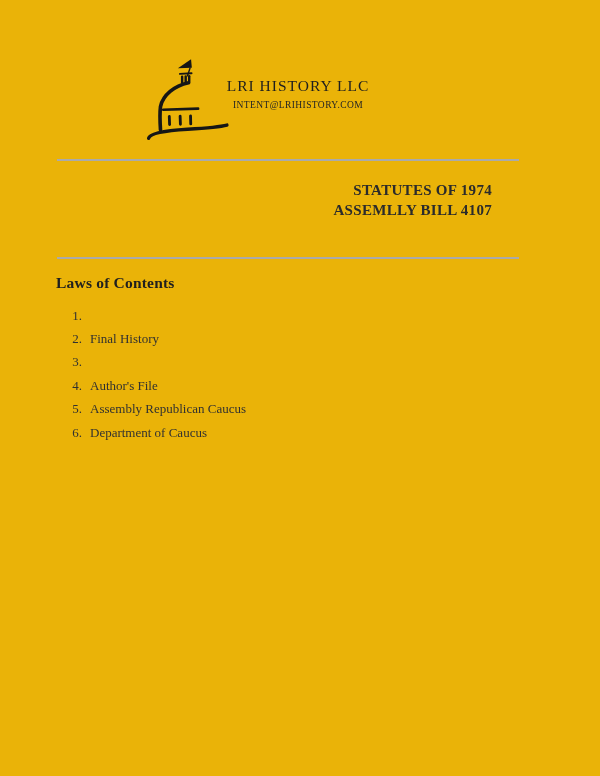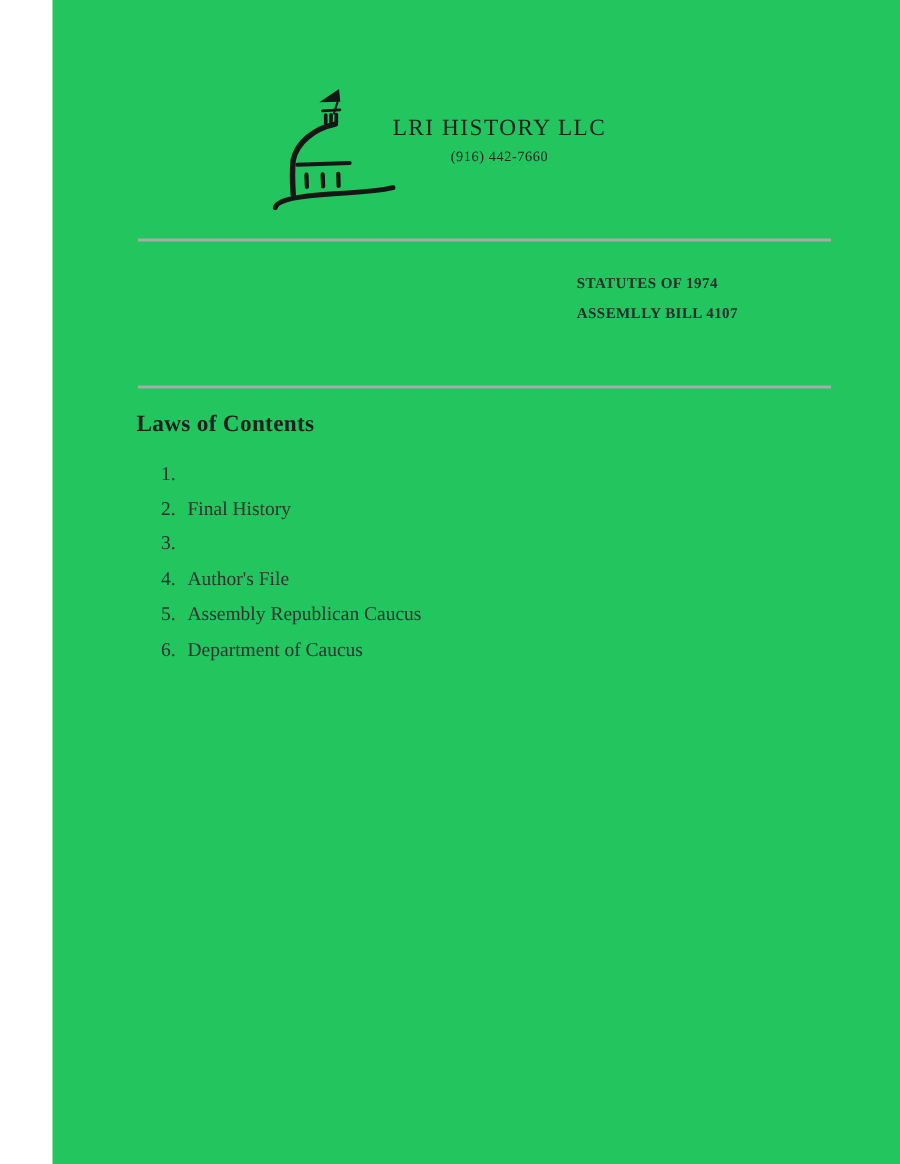--- a/index.html
+++ b/index.html
@@ -4,21 +4,21 @@
 <style>
   * { margin: 0; padding: 0; box-sizing: border-box; }
   html, body { background: #ffffff; }
   body {
     width: 600px; height: 776px;
     position: relative;
     font-family: "Liberation Serif", serif;
     color: #2b2b2b;
     overflow: hidden;
   }
-  .page { position: absolute; inset: 0; background: #22c55e; margin-left: 35px; }
+  .page { position: absolute; inset: 0; background: #eab308; }
 
   
   .logo {
     position: absolute; left: 143px; top: 58px;
     width: 89px; height: 86px;
   }
   .header-text {
     position: absolute; left: 168px; top: 77px;
     width: 260px; text-align: center;
   }
@@ -36,21 +36,22 @@
   .rule {
     position: absolute; left: 57px; width: 462px; height: 1.5px;
     background: #aaaaaa;
   }
   .rule-top { top: 159px; }
   .rule-mid { top: 257px; }
 
   
   .statutes {
     position: absolute; top: 180px; right: 108px;
-    font-weight: bold; font-size: 10px; line-height: 20px;
+    text-align: right;
+    font-weight: bold; font-size: 15px; line-height: 20px;
     letter-spacing: 0.3px; color: #2b2b2b;
   }
   .statutes .line { white-space: pre; }
 
   
   .toc-heading {
     position: absolute; left: 56px; top: 274px;
     font-weight: bold; font-size: 15.5px; color: #1f1f1f;
     letter-spacing: 0.2px;
   }
@@ -87,21 +88,21 @@
       <path d="M26,57.3 L26.3,65.3" stroke-width="2.8"></path>
       <path d="M36.7,57 L37,65" stroke-width="2.8"></path>
       <path d="M47,56.7 L47.2,64.7" stroke-width="2.8"></path>
 
       <path d="M5.5,79 C6.5,74 21,71.3 44,69.9 C62,68.8 76.5,67.5 83,65.8" stroke-width="3.3"></path>
     </g>
   </svg>
 
   <div class="header-text">
     <div class="company">LRI HISTORY LLC</div>
-    <div class="contact">(916) 442-7660</div>
+    <div class="contact">INTENT@LRIHISTORY.COM</div>
   </div>
 
   <div class="rule rule-top"></div>
 
   <div class="statutes">
     <div class="line">STATUTES OF 1974</div>
     <div class="line">ASSEMLLY BILL 4107</div>
   </div>
 
   <div class="rule rule-mid"></div>

